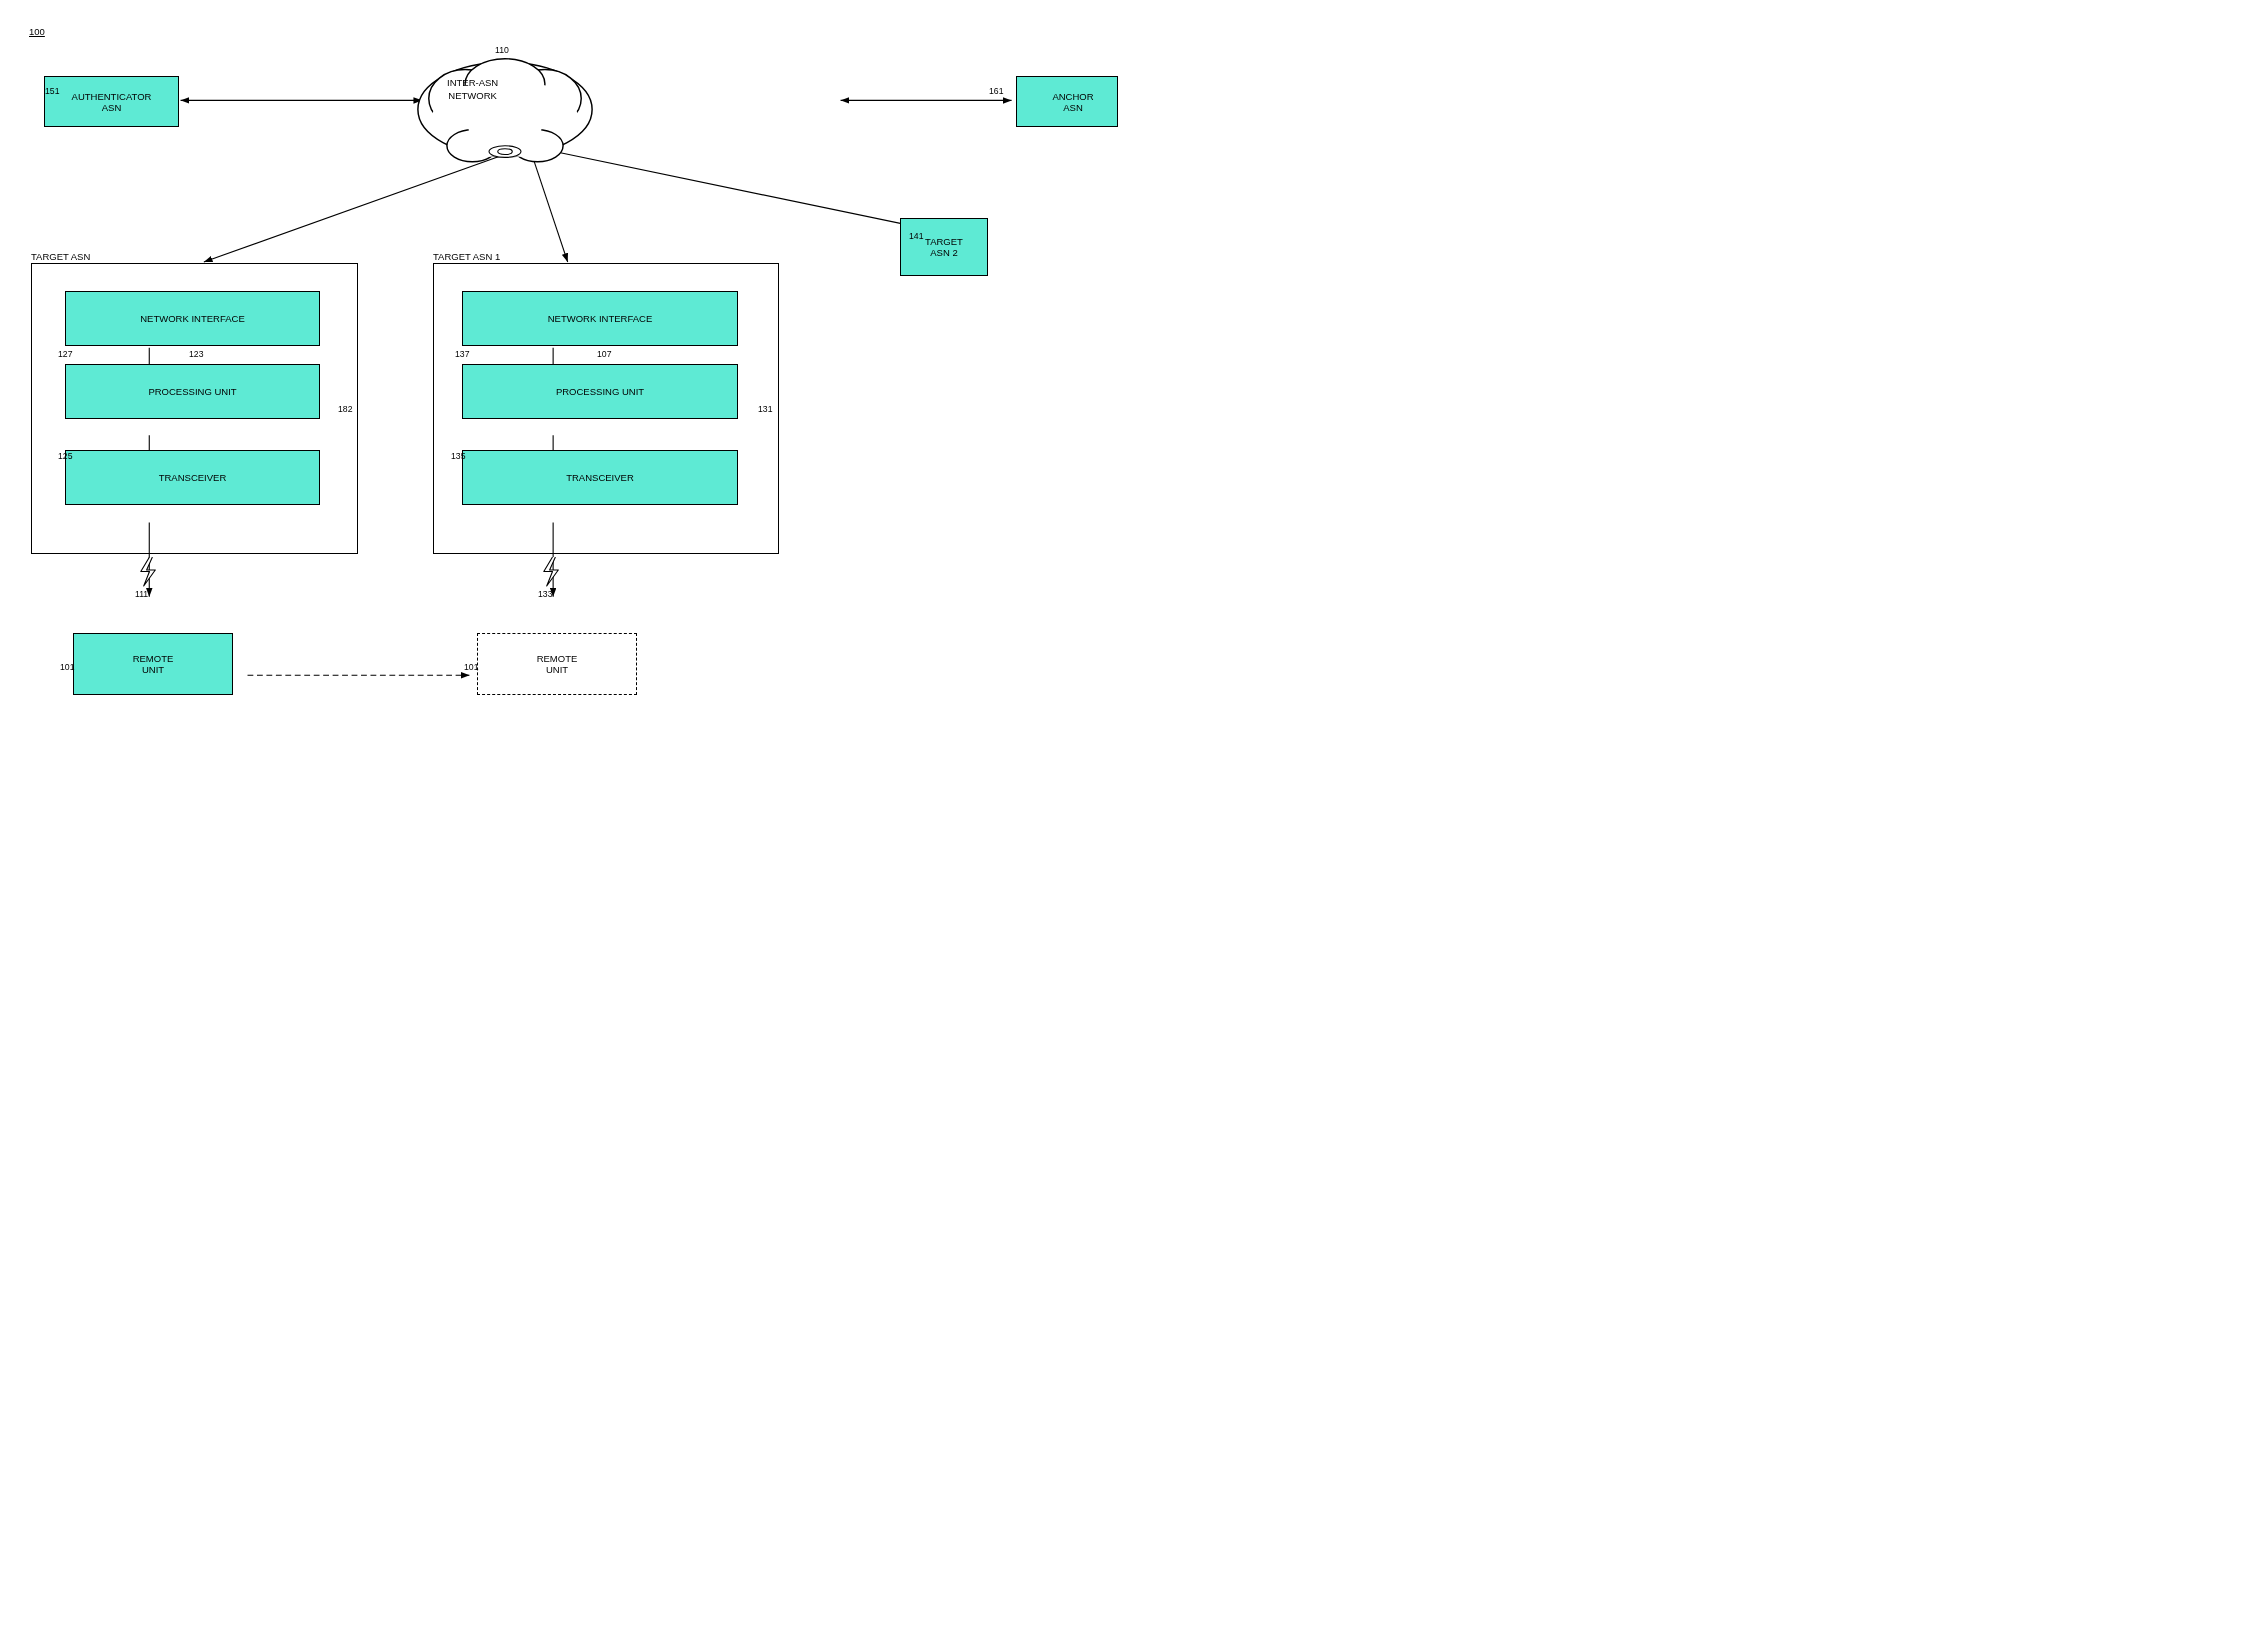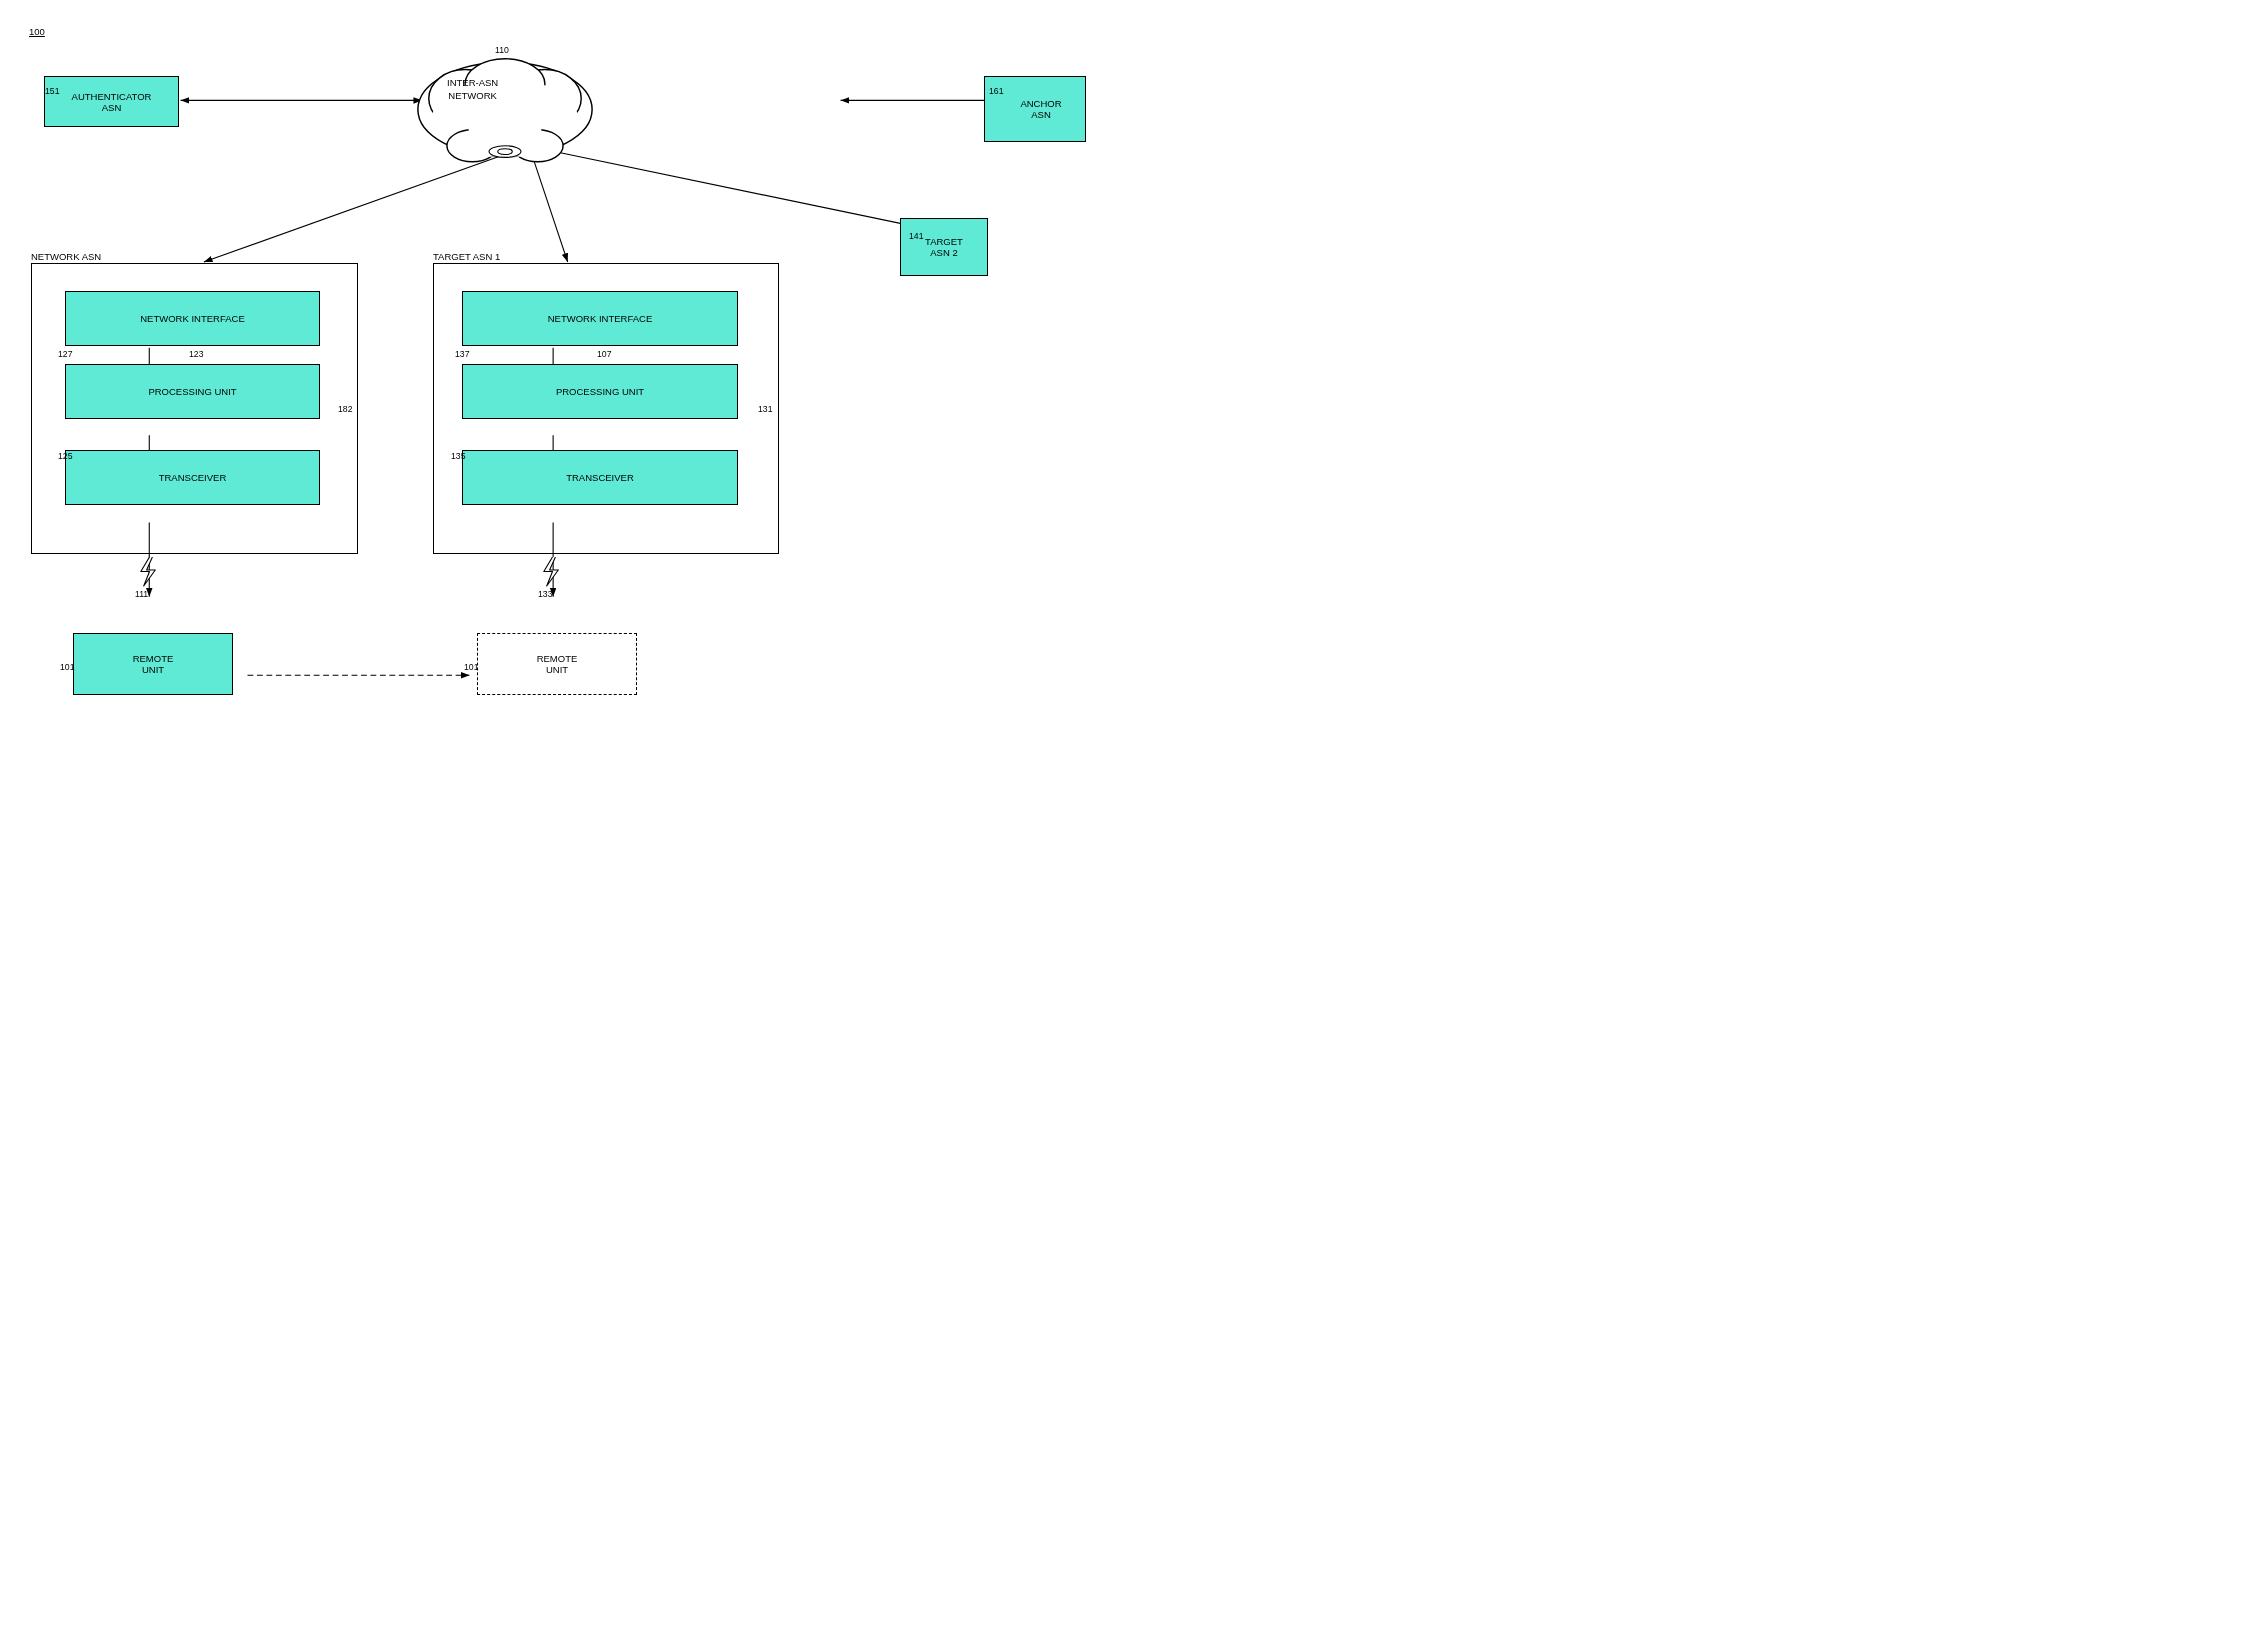--- a/index.html
+++ b/index.html
@@ -128,31 +128,31 @@
     <span>INTER-ASN<br>NETWORK</span>
   </div>
 
   <div class="ref-num" style="left:495px; top:45px;">110</div>
 
   <div class="box" style="left:44px; top:76px; width:135px; height:51px;">
     <span>AUTHENTICATOR<br>ASN</span>
   </div>
   <div class="ref-num" style="left:45px; top:86px;">151</div>
 
-  <div class="box" style="left:984px; top:76px; width:102px; height:66px;padding-left:12px;">
+  <div class="box" style="left:1016px; top:76px; width:102px; height:51px;padding-left:12px;">
     <span>ANCHOR<br>ASN</span>
   </div>
   <div class="ref-num" style="left:989px; top:86px;">161</div>
 
   <div class="box" style="left:900px; top:218px; width:88px; height:58px;">
     <span>TARGET<br>ASN 2</span>
   </div>
   <div class="ref-num" style="left:909px; top:231px;">141</div>
 
-  <div class="label" style="left:31px; top:251px;">NETWORK ASN</div>
+  <div class="label" style="left:31px; top:251px;">TARGET ASN</div>
 
   <div class="box" style="left:31px; top:263px; width:327px; height:291px; background:transparent;">
   </div>
   <div class="ref-num" style="left:338px; top:404px;">182</div>
 
   <div class="box" style="left:65px; top:291px; width:255px; height:55px;">
     <span>NETWORK INTERFACE</span>
   </div>
   <div class="ref-num" style="left:58px; top:349px;">127</div>
   <div class="ref-num" style="left:189px; top:349px;">123</div>

